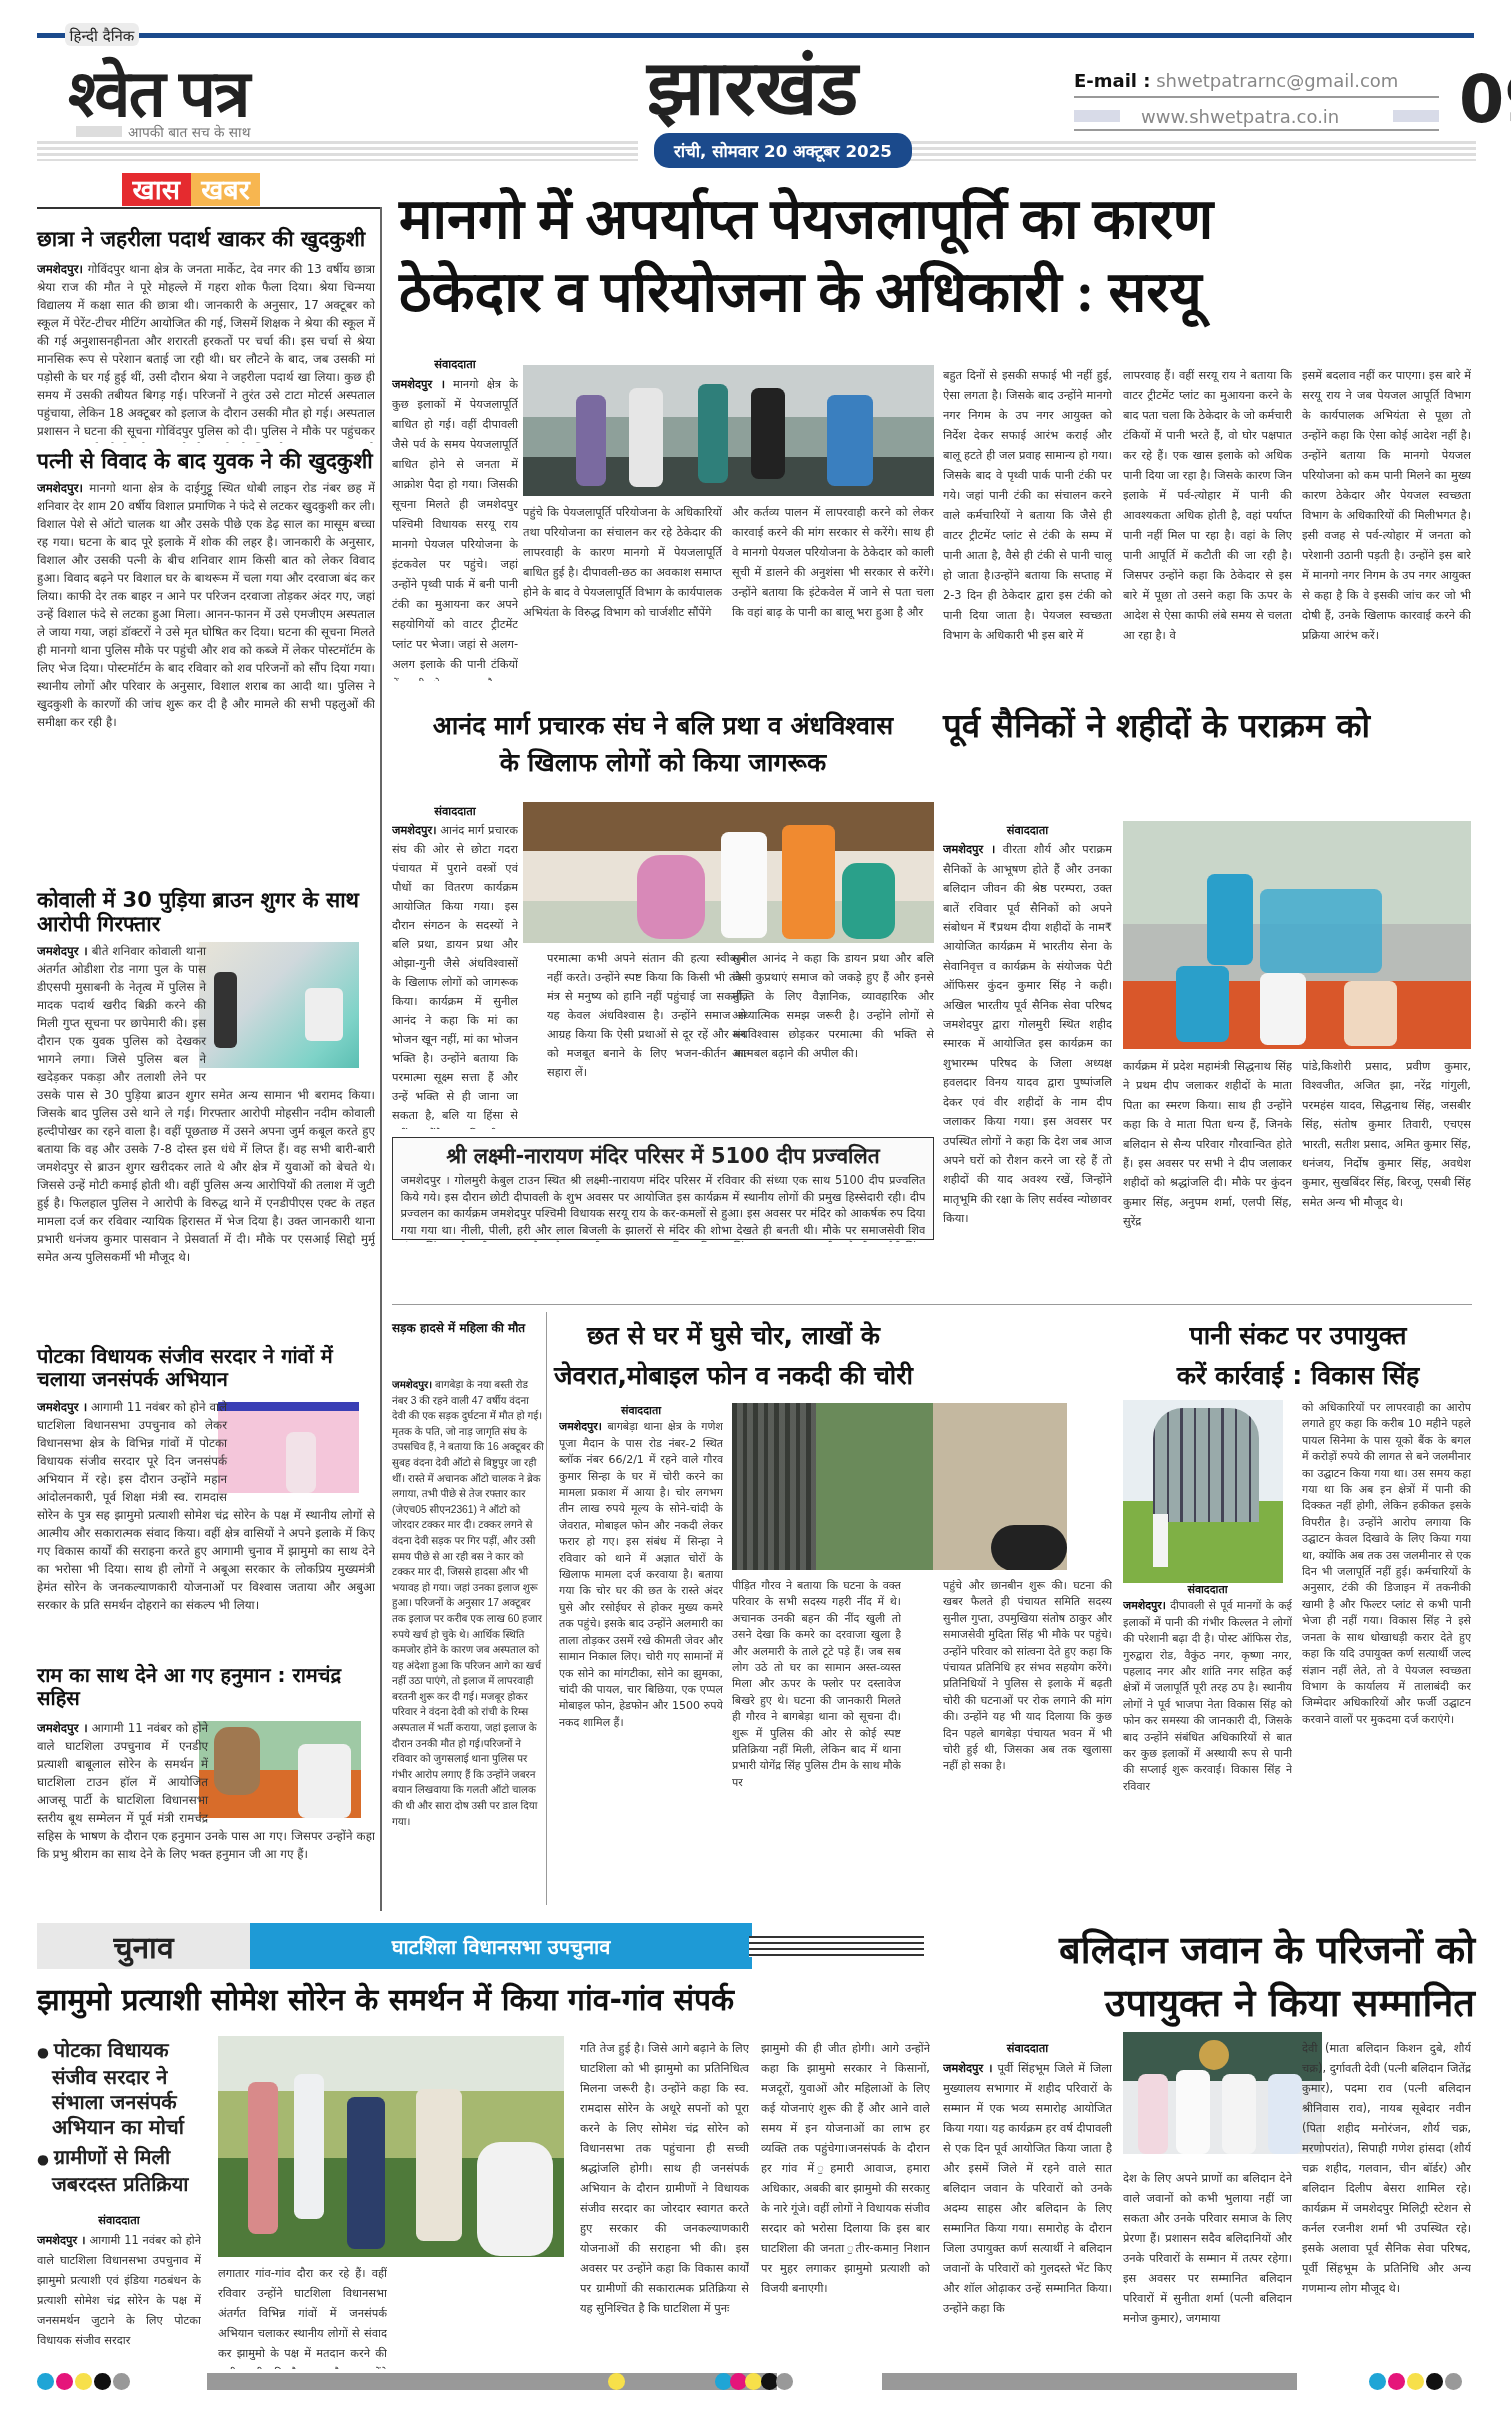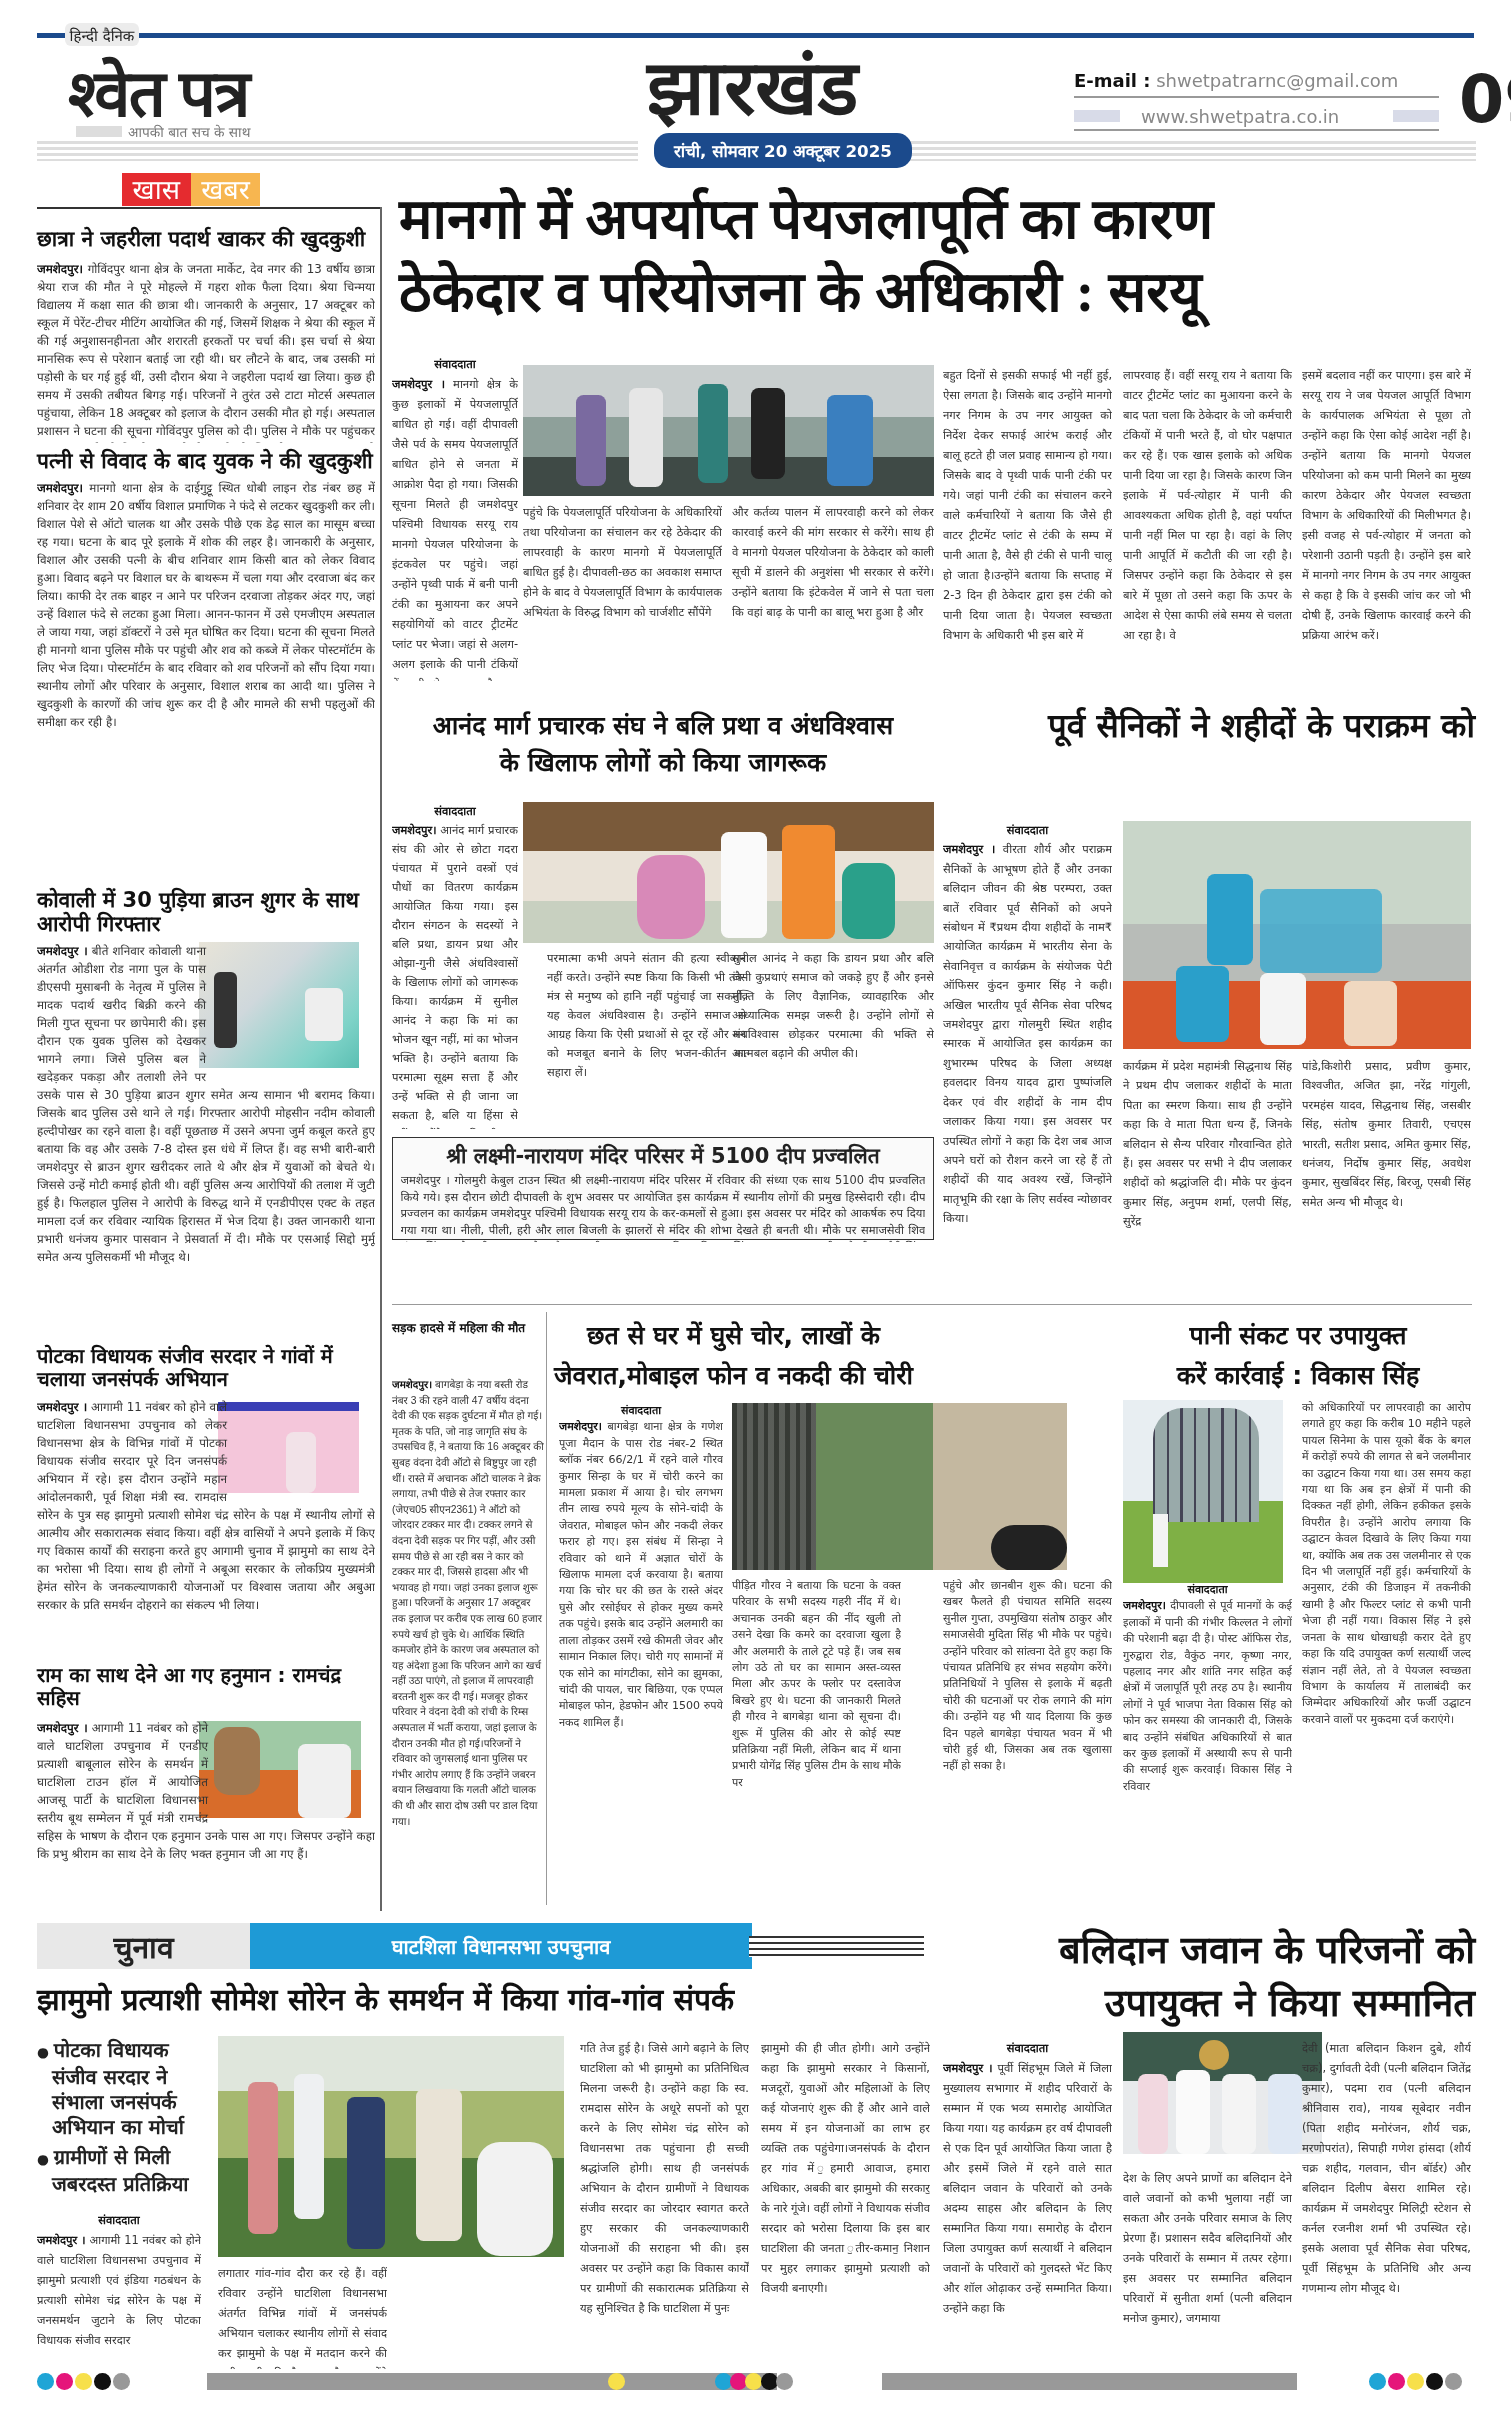--- a/index.html
+++ b/index.html
@@ -24,21 +24,21 @@
 
 .col{position:absolute;font-size:13px;line-height:21px;text-align:justify;color:#333}
 .col .dl{font-weight:bold;color:#111}
 .hl{position:absolute;font-weight:bold;color:#111;line-height:1.15}
 .byline{font-weight:bold;text-align:center;display:block;color:#111}
 .photo{position:absolute;overflow:hidden}
 .vrule{position:absolute;width:1.5px;background:#666}
 .hrule{position:absolute;height:1.5px;background:#333}
 
 .khaas{position:absolute;left:122px;top:173px;display:flex}
-.khaas div{font-size:27px;font-weight:normal;color:#fff;padding:0 10.6px;line-height:33px}
+.khaas div{font-size:27px;font-weight:bold;color:#fff;padding:0 10.6px;line-height:33px}
 .khaas .a{background:#e52b2f}
 .khaas .b{background:#f7b650}
 
 .box5100{position:absolute;left:392px;top:1137px;width:542px;height:103px;border:1.5px solid #333;background:#fafafa;padding:3px 7.6px}
 .box5100 h3{font-size:21px;text-align:center;font-weight:bold;margin-bottom:3px}
 .box5100 p{font-size:11.4px;line-height:16.7px;text-align:justify;color:#333}
 
 .chunav-band{position:absolute;left:37px;top:1923px;height:46px;display:flex}
 .chunav-band .c1{width:213px;background:#e8e8e8;font-size:30px;font-weight:bold;display:flex;align-items:center;justify-content:center}
 .chunav-band .c2{width:502px;background:#1e9ad6;color:#fff;font-size:20px;font-weight:bold;display:flex;align-items:center;justify-content:center}
@@ -160,21 +160,21 @@
   <div class="col" style="left:547px;top:949px;width:199px;font-size:11.4px;line-height:19px;height:179px;overflow:hidden">परमात्मा कभी अपने संतान की हत्या स्वीकार नहीं करते। उन्होंने स्पष्ट किया कि किसी भी तंत्र-मंत्र से मनुष्य को हानि नहीं पहुंचाई जा सकती, यह केवल अंधविश्वास है। उन्होंने समाज से आग्रह किया कि ऐसी प्रथाओं से दूर रहें और मन को मजबूत बनाने के लिए भजन-कीर्तन का सहारा लें।</div>
   <div class="col" style="left:732px;top:949px;width:202px;font-size:11.4px;line-height:19px;height:179px;overflow:hidden">सुनील आनंद ने कहा कि डायन प्रथा और बलि जैसी कुप्रथाएं समाज को जकड़े हुए हैं और इनसे मुक्ति के लिए वैज्ञानिक, व्यावहारिक और आध्यात्मिक समझ जरूरी है। उन्होंने लोगों से अंधविश्वास छोड़कर परमात्मा की भक्ति से आत्मबल बढ़ाने की अपील की।</div>
 </div>
 
 <div class="box5100">
   <h3>श्री लक्ष्मी-नारायण मंदिर परिसर में 5100 दीप प्रज्वलित</h3>
   <p style="height:70px;overflow:hidden">जमशेदपुर । गोलमुरी केबुल टाउन स्थित श्री लक्ष्मी-नारायण मंदिर परिसर में रविवार की संध्या एक साथ 5100 दीप प्रज्वलित किये गये। इस दौरान छोटी दीपावली के शुभ अवसर पर आयोजित इस कार्यक्रम में स्थानीय लोगों की प्रमुख हिस्सेदारी रही। दीप प्रज्वलन का कार्यक्रम जमशेदपुर पश्चिमी विधायक सरयू राय के कर-कमलों से हुआ। इस अवसर पर मंदिर को आकर्षक रुप दिया गया गया था। नीली, पीली, हरी और लाल बिजली के झालरों से मंदिर की शोभा देखते ही बनती थी। मौके पर समाजसेवी शिव शंकर सिंह, सुबोध श्रीवास्तव, साकेत गौतम, असीम पाठक, अमृता मिश्रा, विकास सिंह, अजय कुमार, राजीव चौधरी, चाईबी सिंह, बंटी सिंह, पीयूष, हन्नी परिहार, रामस्वरूप, सुबोध कुमार समेत अन्य भी मौजूद थे।</p>
 </div>
 
 <div>
-  <div class="hl" style="left:943px;top:700px;width:532px;font-size:33px;text-align:right;line-height:52px">
+  <div class="hl" style="left:943px;top:700px;width:532px;font-size:33px;text-align:left;line-height:52px">
     <div>पूर्व सैनिकों ने शहीदों के पराक्रम को</div>
   </div>
   <div class="col" style="left:943px;top:821px;width:169px;font-size:11.4px;line-height:19.4px;height:479px;overflow:hidden">
     <span class="byline">संवाददाता</span>
     <span class="dl">जमशेदपुर ।</span> <span>वीरता शौर्य और पराक्रम सैनिकों के आभूषण होते हैं और उनका बलिदान जीवन की श्रेष्ठ परम्परा, उक्त बातें रविवार पूर्व सैनिकों को अपने संबोधन में ₹प्रथम दीया शहीदों के नाम₹ आयोजित कार्यक्रम में भारतीय सेना के सेवानिवृत्त व कार्यक्रम के संयोजक पेटी ऑफिसर कुंदन कुमार सिंह ने कही। अखिल भारतीय पूर्व सैनिक सेवा परिषद जमशेदपुर द्वारा गोलमुरी स्थित शहीद स्मारक में आयोजित इस कार्यक्रम का शुभारम्भ परिषद के जिला अध्यक्ष हवलदार विनय यादव द्वारा पुष्पांजलि देकर एवं वीर शहीदों के नाम दीप जलाकर किया गया। इस अवसर पर उपस्थित लोगों ने कहा कि देश जब आज अपने घरों को रौशन करने जा रहे हैं तो शहीदों की याद अवश्य रखें, जिन्होंने मातृभूमि की रक्षा के लिए सर्वस्व न्योछावर किया।</span>
   </div>
   <div class="photo" style="left:1123px;top:821px;width:348px;height:228px;background:linear-gradient(180deg,#c9d6c9 0 45%,#b8bcb8 45% 70%,#d9572a 70% 100%)">
     <div style="position:absolute;left:84px;top:53px;width:46px;height:91px;background:#2a9fca;border-radius:7.6px"></div>
     <div style="position:absolute;left:137px;top:68px;width:122px;height:84px;background:#3aa9cf;border-radius:7.6px;opacity:.8"></div>
     <div style="position:absolute;left:53px;top:145px;width:53px;height:76px;background:#2a9fca;border-radius:7.6px"></div>

